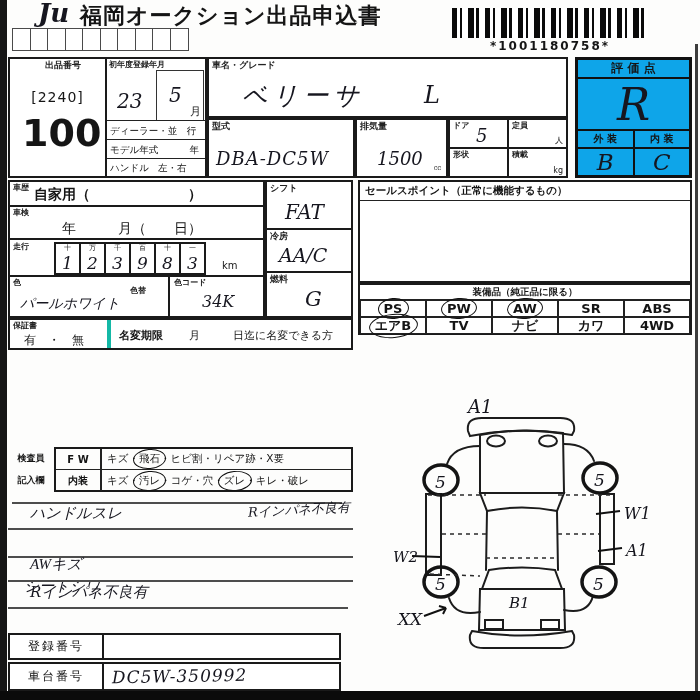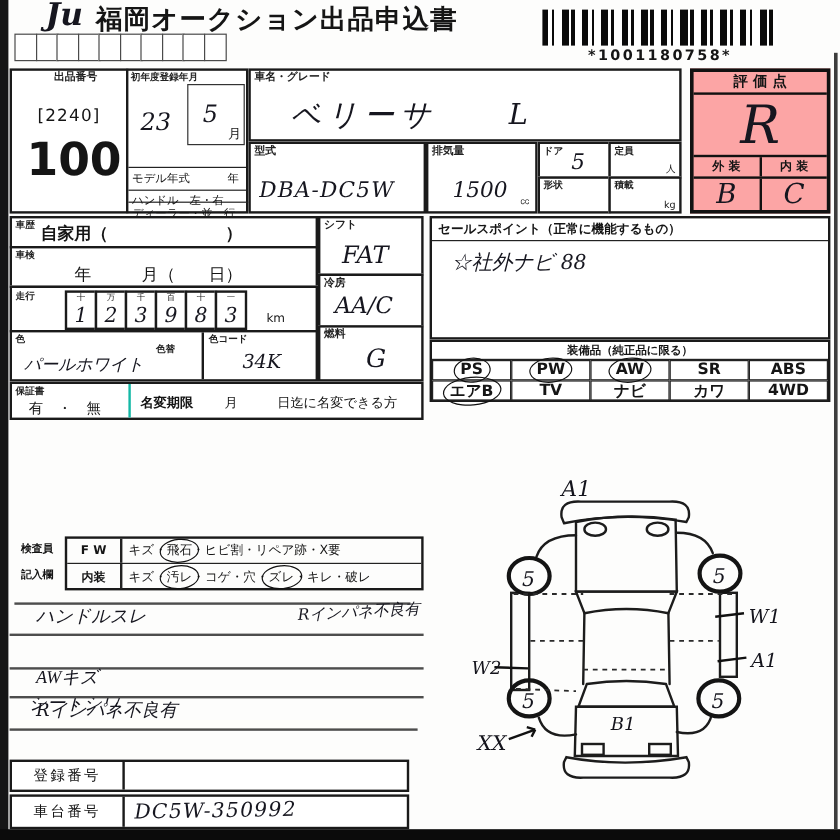--- a/index.html
+++ b/index.html
@@ -1,20 +1,20 @@
 <!DOCTYPE html>
 <html><head>
 <meta charset="utf-8">
 <style>
   html,body{margin:0;padding:0;background:#989898;}
   #page{position:relative;width:700px;height:700px;background:#fdfdfc;overflow:hidden;
         font-family:"DejaVu Sans","Liberation Sans",sans-serif;color:#151515;}
   .abs{position:absolute;}
   .bx{position:absolute;border:2px solid #1a1a1a;box-sizing:border-box;background:#fff;}
-  .bx3{position:absolute;border:3px solid #111;box-sizing:border-box;background:#fca5a5;}
+  .bx3{position:absolute;border:3px solid #111;box-sizing:border-box;background:#0ea5e9;}
   .lbl{font-size:8px;font-weight:bold;color:#222;line-height:1;}
   .lbl9{font-size:9px;font-weight:bold;color:#222;line-height:1;}
   .hw{font-family:"DejaVu Serif","Liberation Serif",serif;font-style:italic;color:#16161f;}
   .ctr{display:flex;align-items:center;justify-content:center;}
   .cb{width:17px;height:21px;border:1.5px solid #4a4a4a;background:#fff;margin-right:-1.5px;display:inline-block;}
   .barcode{background:repeating-linear-gradient(90deg,#0a0a0a 0 5px,#fff 5px 8px,#0a0a0a 8px 10px,#fff 10px 16px,#0a0a0a 16px 22px,#fff 22px 24px,#0a0a0a 24px 27px,#fff 27px 33px);}
   .mcell{width:27px;height:33px;border:2px solid #1a1a1a;margin-left:-2px;box-sizing:border-box;
          display:flex;flex-direction:column;align-items:center;background:#fff;}
   .mcell .h{font-size:7px;line-height:8px;}
   .mcell .d{font-size:17px;line-height:22px;}
@@ -49,21 +49,21 @@
     <div class="abs" style="left:12px;top:52px;font-size:38px;font-weight:bold;">100</div>
   </div>
 
   <div class="bx" style="left:105px;top:57px;width:102px;height:121px;">
     <div class="lbl abs" style="left:2px;top:2px;">初年度登録年月</div>
     <div class="hw abs" style="left:10px;top:30px;font-size:20px;">23</div>
     <div class="abs" style="left:49px;top:11px;width:46px;height:49px;border:1.5px solid #333;">
       <span class="hw abs" style="left:12px;top:12px;font-size:20px;">5</span>
       <span class="abs" style="right:2px;bottom:1px;font-size:11px;">月</span>
     </div>
-    <div class="abs" style="left:0;top:61px;width:98px;height:19px;border-top:1.5px solid #222;font-size:9.5px;line-height:19px;padding-left:3px;margin-top:48px;">ディーラー・並　行</div>
+    <div class="abs" style="left:0;top:61px;width:98px;height:19px;border-top:1.5px solid #222;font-size:9.5px;line-height:19px;padding-left:3px;">ディーラー・並　行</div>
     <div class="abs" style="left:0;top:80px;width:98px;height:19px;border-top:1.5px solid #222;font-size:9.5px;line-height:19px;">
       <span style="padding-left:3px;">モデル年式</span>
       <span class="abs" style="right:6px;">年</span>
     </div>
     <div class="abs" style="left:0;top:99px;width:98px;height:19px;border-top:1.5px solid #222;font-size:9.5px;line-height:18px;">
       <span style="padding-left:3px;">ハンドル</span>
       <span style="padding-left:6px;">左・右</span>
     </div>
   </div>
 
@@ -168,21 +168,20 @@
     <div class="lbl9 abs" style="left:3px;top:2px;">冷房</div>
     <div class="hw abs" style="left:12px;top:14px;font-size:19px;">AA/C</div>
   </div>
   <div class="bx" style="left:265px;top:271px;width:88px;height:47px;">
     <div class="lbl9 abs" style="left:3px;top:2px;">燃料</div>
     <div class="hw abs" style="left:38px;top:14px;font-size:21px;">G</div>
   </div>
 
   <div class="bx" style="left:358px;top:180px;width:334px;height:103px;">
     <div style="font-size:10.5px;font-weight:bold;padding:2px 0 2px 5px;border-bottom:1.5px solid #222;">セールスポイント（正常に機能するもの）</div>
-    <div class="hw abs" style="left:16px;top:25px;font-size:17px;">☆社外ナビ 88</div>
   </div>
 
   <div class="bx" style="left:358px;top:283px;width:334px;height:52px;">
     <div class="ctr" style="height:14px;font-size:9.5px;font-weight:bold;border-bottom:1.5px solid #222;">装備品（純正品に限る）</div>
     <div style="display:flex;height:17px;">
       <div class="eqcell" style="flex:1;">
           <span class="circled">PS</span>
         </div>
       <div class="eqcell" style="flex:1;">
           <span class="circled">PW</span>
@@ -212,21 +211,21 @@
         </div>
       <div class="eqcell" style="flex:1;">
           <span>4WD</span>
         </div>
     </div>
   </div>
 
   <div class="bx" style="left:8px;top:318px;width:345px;height:32px;">
     <div class="lbl abs" style="left:3px;top:2px;">保証書</div>
     <div class="abs" style="left:14px;top:12px;font-size:12px;">有　・　無</div>
-    <div class="abs" style="left:97px;top:0;width:244px;height:28px;border-left:2px solid #14b8a6;">
+    <div class="abs" style="left:97px;top:0;width:244px;height:28px;border-left:4px solid #14b8a6;">
       <span class="abs" style="left:8px;top:8px;font-size:11px;font-weight:bold;">名変期限</span>
       <span class="abs" style="left:78px;top:8px;font-size:11px;">月　　　日迄に名変できる方</span>
     </div>
   </div>
 
 
   <div class="abs" style="left:8px;top:447px;width:345px;height:45px;">
     <div class="abs" style="left:0;top:0;width:46px;height:45px;">
       <div style="font-size:9px;font-weight:bold;line-height:22px;text-align:center;">検査員</div>
       <div style="font-size:9px;font-weight:bold;line-height:22px;text-align:center;">記入欄</div>

